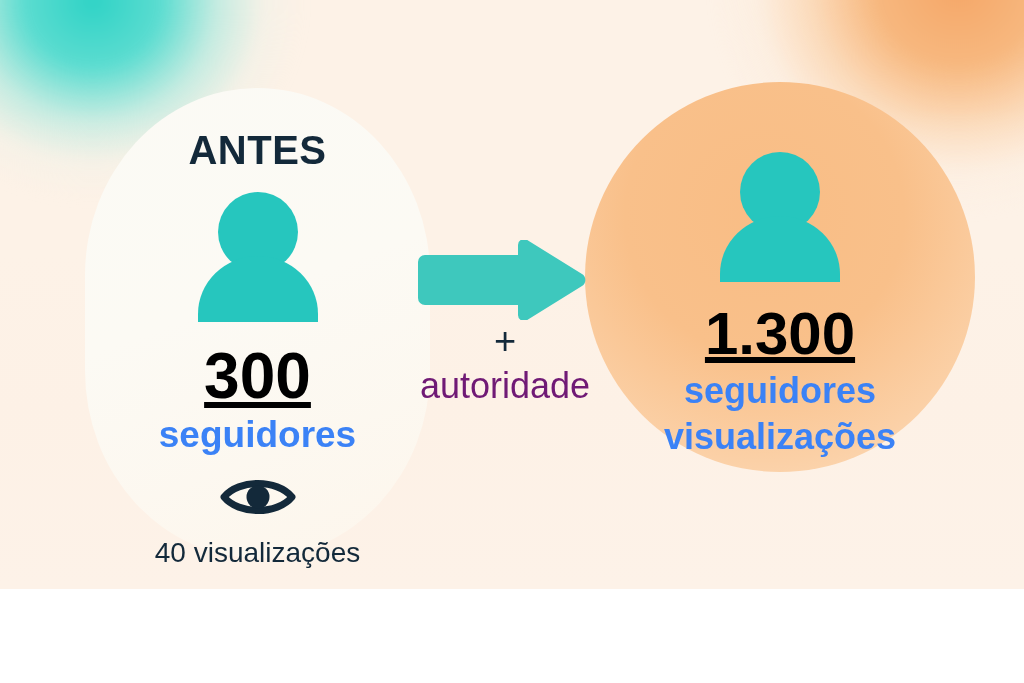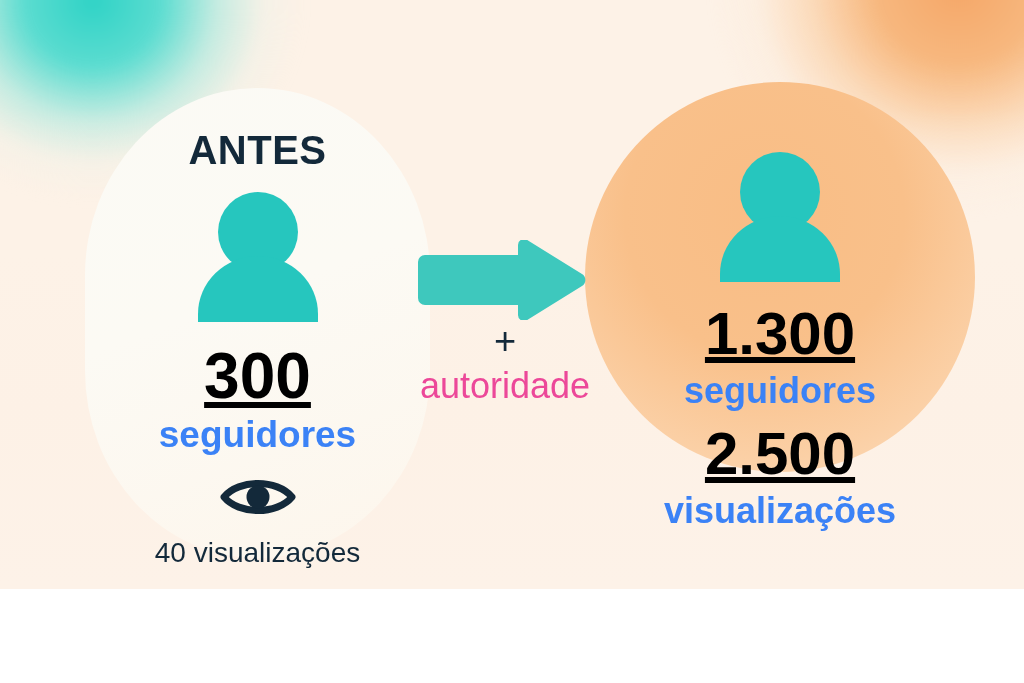--- a/index.html
+++ b/index.html
@@ -145,21 +145,21 @@
     line-height: 1;
   }
   .autoridade {
     position: absolute;
     left: 395px;
     top: 368px;
     width: 220px;
     text-align: center;
     font-size: 36px;
     font-weight: 500;
-    color: #ec4899;
+    color: #701a75;
     line-height: 1;
   }
 </style>
 </head>
 <body>
 
 <div id="stage">
 
   <div class="bg-base"></div>
   <div class="bg-teal"></div>
@@ -211,18 +211,17 @@
       <svg width="140" height="130" viewBox="0 0 140 130" aria-hidden="true">
         <circle cx="70" cy="40" r="40" fill="#26c6be"></circle>
         <path d="M10 130 L10 122 A60 58 0 0 1 130 122 L130 130 Z" fill="#26c6be"></path>
       </svg>
     </span>
 
     <div class="big-number after" style="margin-top:18px;">1.300</div>
 
     <div class="sub-label after" style="margin-top:8px;">seguidores</div>
 
-    <div class="big-number after" style="margin-top:14px;">2.500</div>
 
     <div class="sub-label after" style="margin-top:8px;">visualizações</div>
   </div>
 
 </div>
 
 </body></html>

